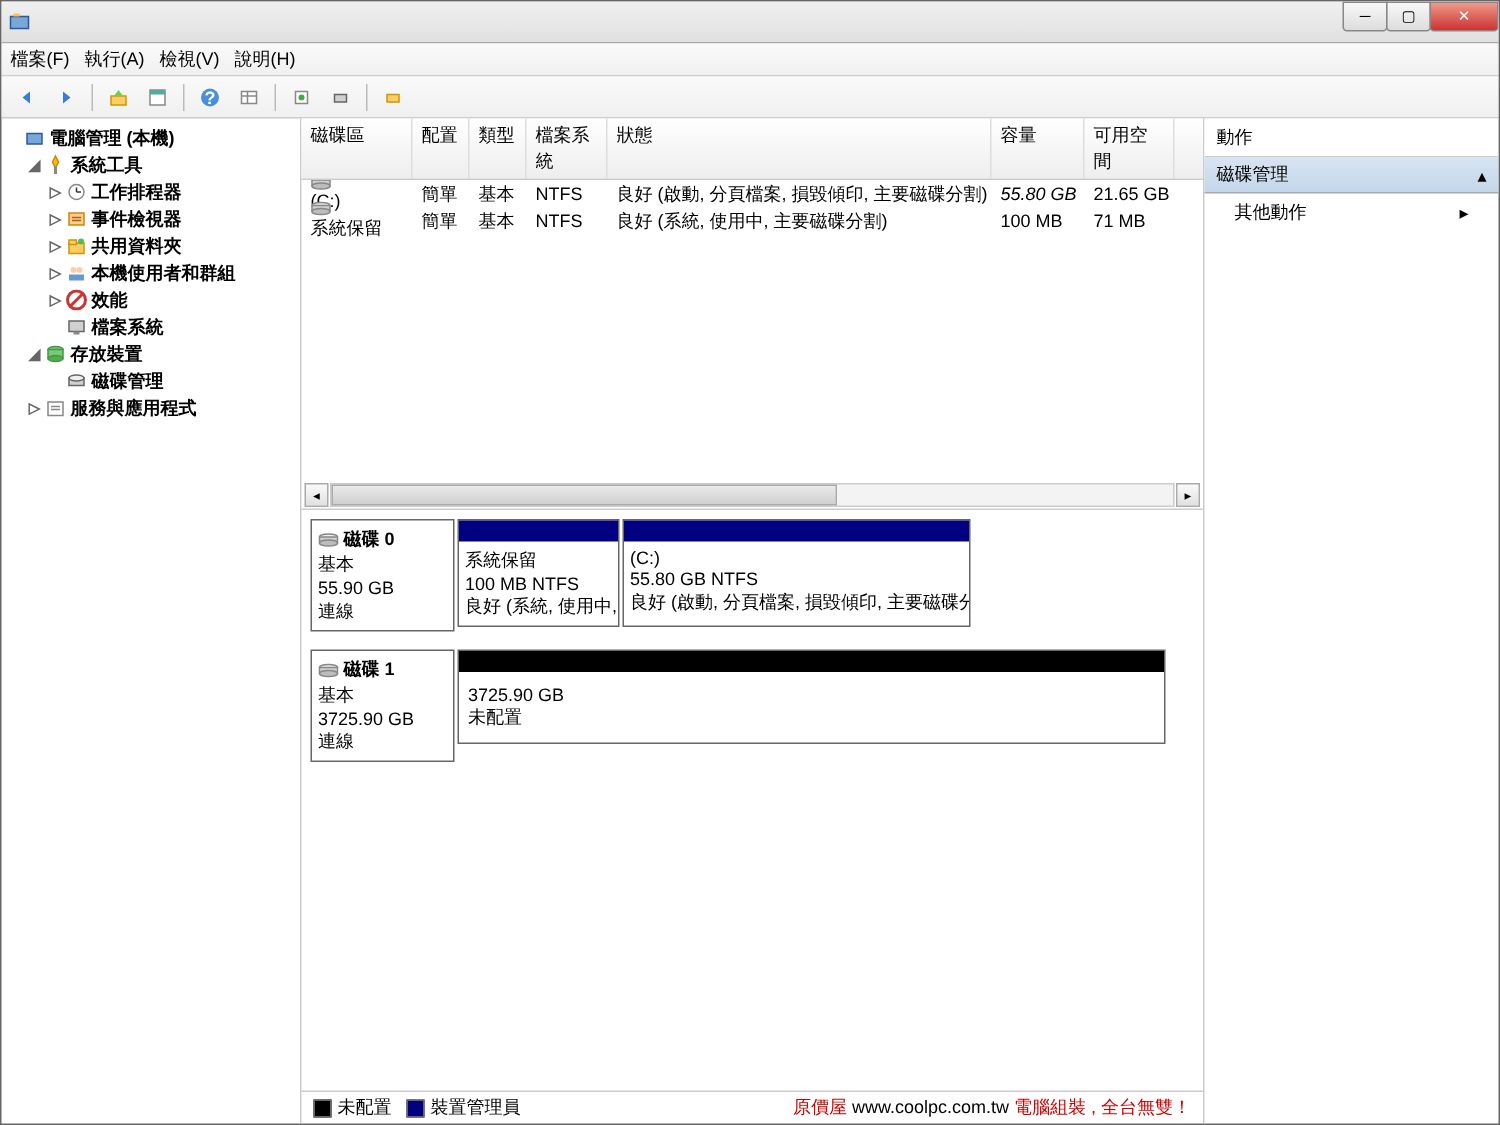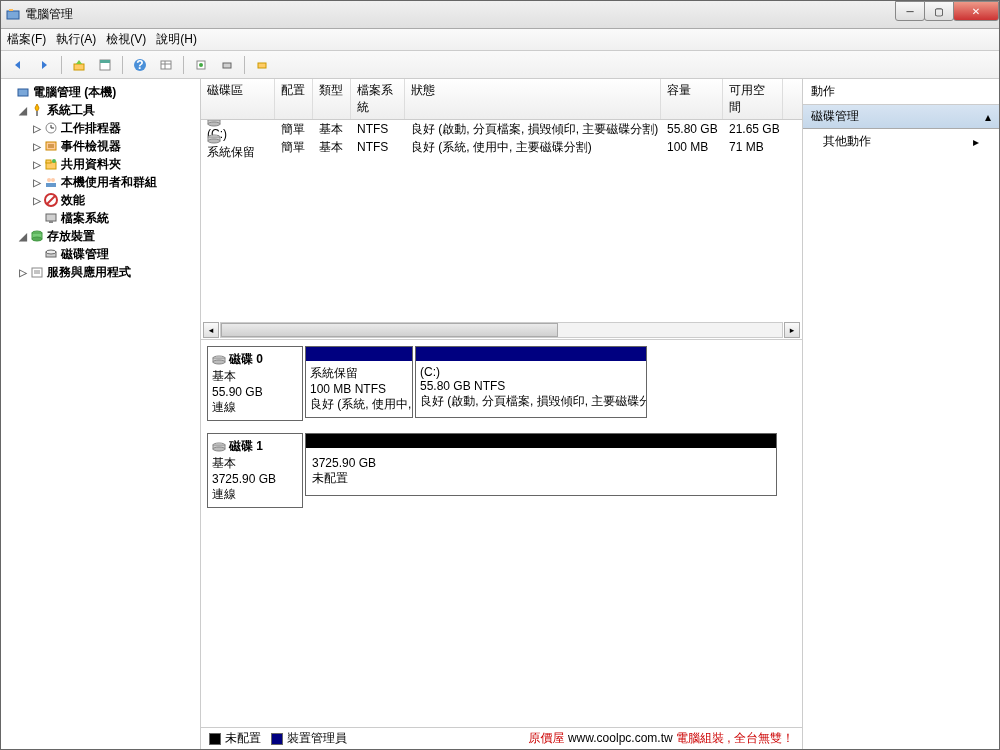--- a/index.html
+++ b/index.html
@@ -64,21 +64,20 @@
 </head>
 <body>
 
 <div class="titlebar">
   <span class="icon">
     <svg width="16" height="16">
         <rect x="2" y="4" width="12" height="8" fill="#7aa7d9" stroke="#2a5a9a"></rect>
         <rect x="4" y="2" width="4" height="2" fill="#fb5"></rect>
       </svg>
   </span>
-  <span class="title">電腦管理</span>
   <div class="winbtns">
     <div class="winbtn">─</div>
     <div class="winbtn">▢</div>
     <div class="winbtn close">✕</div>
   </div>
 </div>
 
 <div class="menubar">
   <span>檔案(F)</span>
   <span>執行(A)</span>
@@ -278,21 +277,21 @@
           <div class="lr">
             <div class="lc" style="width: 74px;"><svg class="diskicon-cylinder" viewBox="0 0 14 10">
                 <ellipse cx="7" cy="3" rx="6" ry="2" fill="#eee" stroke="#888"></ellipse>
                 <rect x="1" y="3" width="12" height="4" fill="#d0d0d0" stroke="#888"></rect>
                 <ellipse cx="7" cy="7" rx="6" ry="2" fill="#bcbcbc" stroke="#888"></ellipse>
               </svg> (C:)</div>
             <div class="lc" style="width: 38px;">簡單</div>
             <div class="lc" style="width: 38px;">基本</div>
             <div class="lc" style="width: 54px;">NTFS</div>
             <div class="lc" style="width: 256px;">良好 (啟動, 分頁檔案, 損毀傾印, 主要磁碟分割)</div>
-            <div class="lc" style="width: 62px;">55.80 GB</div>
+            <div class="lc" style="width: 62px; font-style: italic;">55.80 GB</div>
             <div class="lc" style="width: 60px;">21.65 GB</div>
           </div>
           <div class="lr">
             <div class="lc" style="width: 74px;"><svg class="diskicon-cylinder" viewBox="0 0 14 10">
                 <ellipse cx="7" cy="3" rx="6" ry="2" fill="#eee" stroke="#888"></ellipse>
                 <rect x="1" y="3" width="12" height="4" fill="#d0d0d0" stroke="#888"></rect>
                 <ellipse cx="7" cy="7" rx="6" ry="2" fill="#bcbcbc" stroke="#888"></ellipse>
               </svg> 系統保留</div>
             <div class="lc" style="width: 38px;">簡單</div>
             <div class="lc" style="width: 38px;">基本</div>

